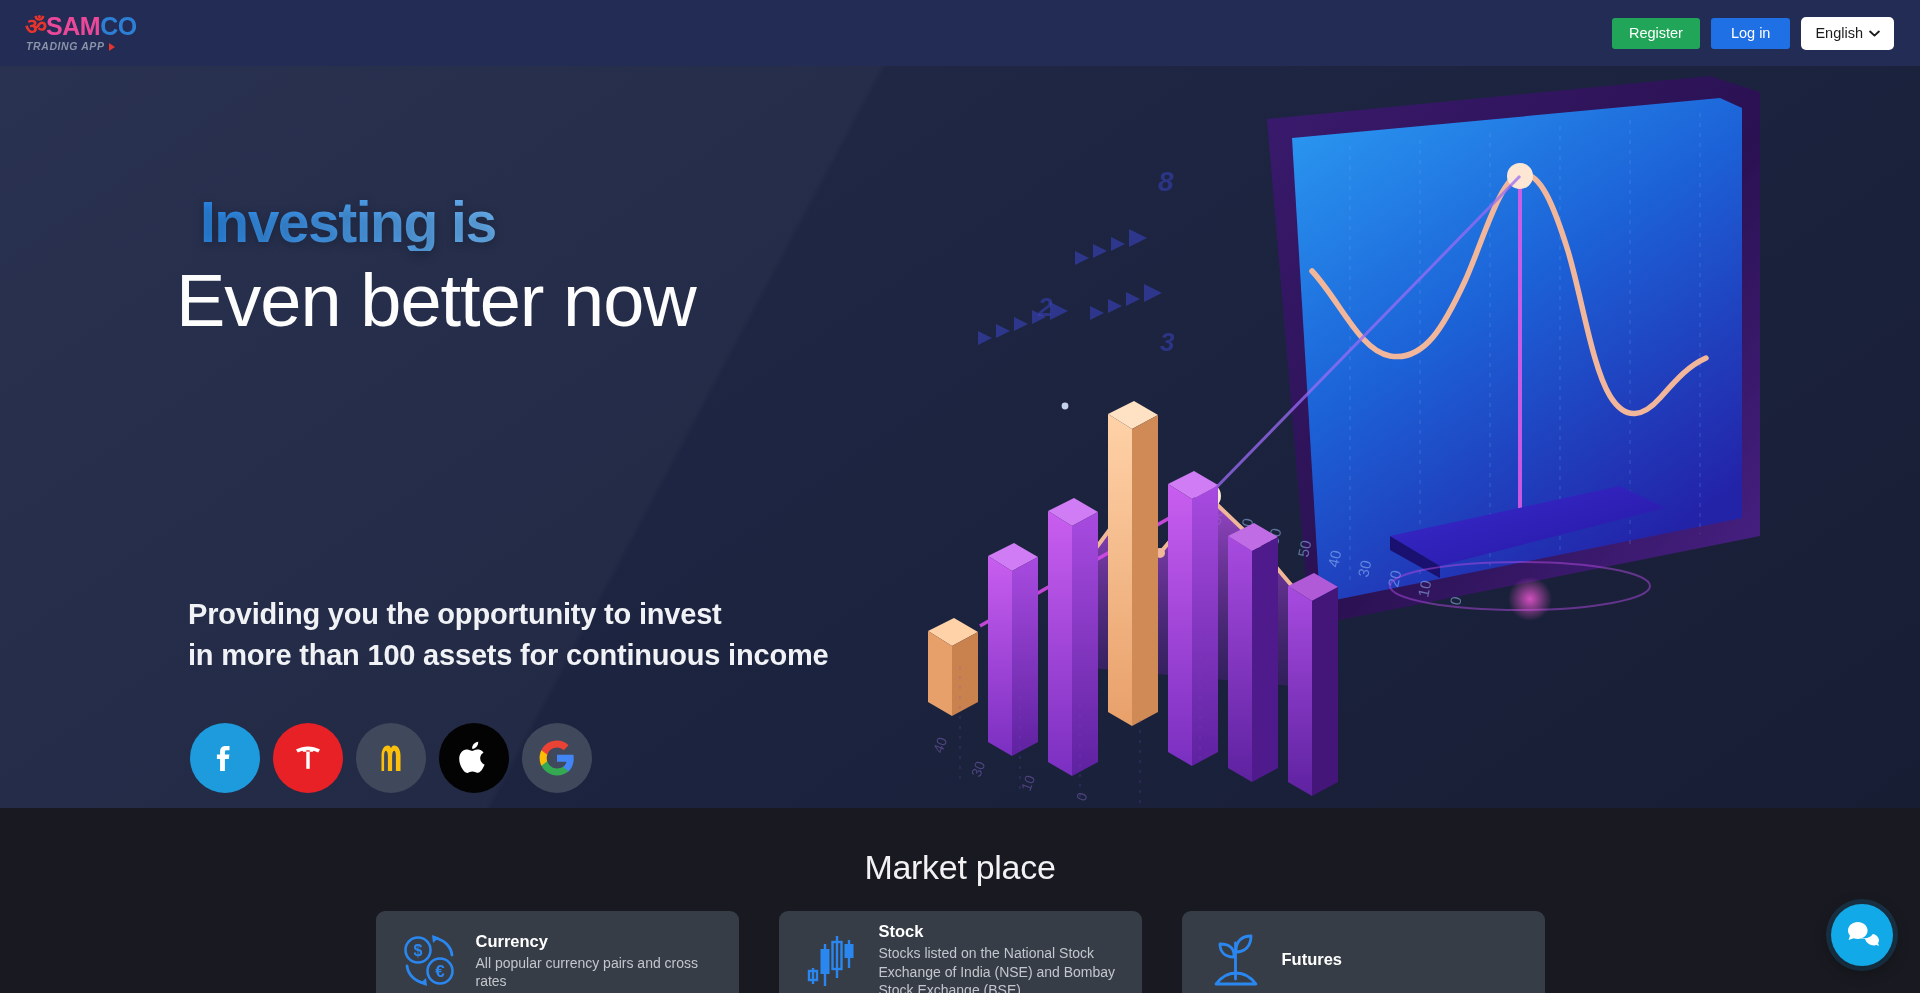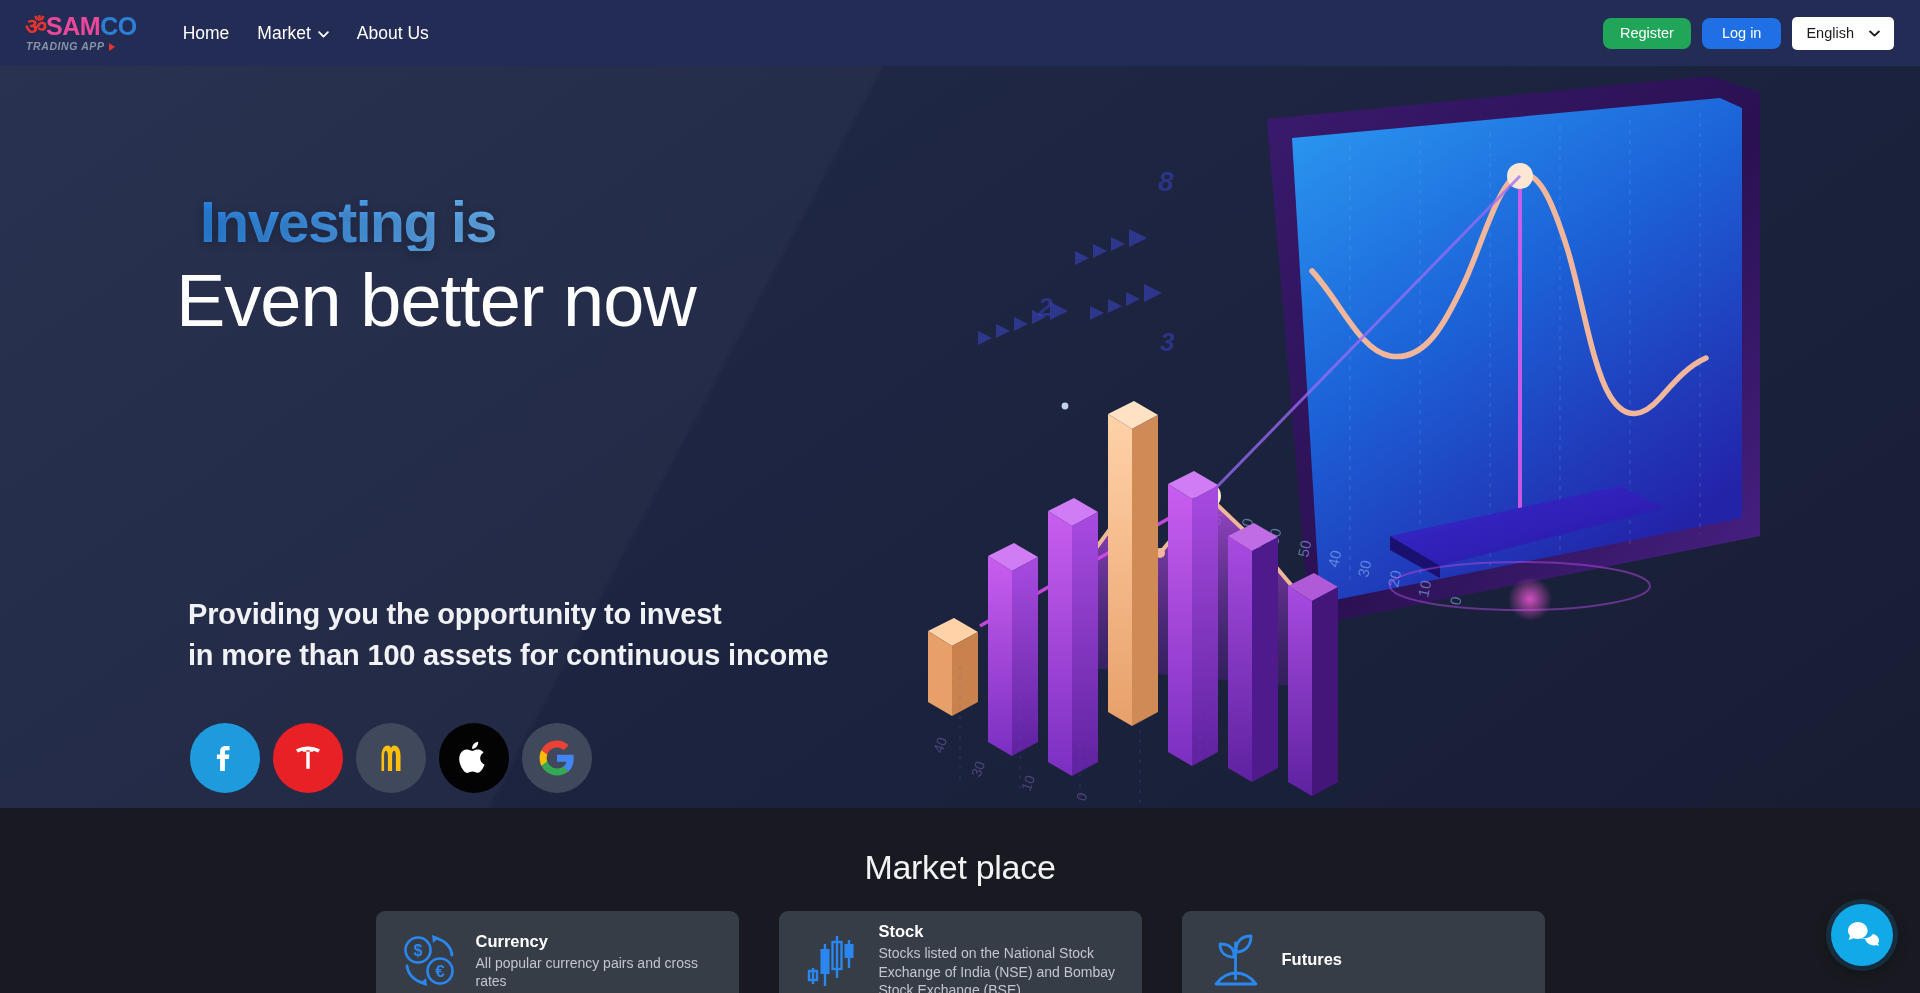--- a/index.html
+++ b/index.html
@@ -53,30 +53,30 @@
   }
   .chev {
     width: 11px; height: 7px; display: inline-block;
     position: relative; top: 1px;
   }
   .nav-right {
     margin-left: auto; margin-right: 26px;
     display: flex; align-items: center; gap: 11px;
   }
   .btn {
-    border: none; border-radius: 8px;
+    border: none; border-radius: 3px;
     font-size: 14.5px; cursor: pointer;
     font-family: "Liberation Sans", sans-serif;
     display: flex; align-items: center; justify-content: center;
   }
   .btn-register { background: #21a558; color: #fff; height: 31px; padding: 0 17px; }
   .btn-login    { background: #1f6fe5; color: #fff; height: 31px; padding: 0 20px; text-align: right; }
   .btn-lang {
     background: #ffffff; color: #1c1c1c; height: 33px;
-    padding: 0 14px; gap: 15px; border-radius: 5px;
+    padding: 0 14px; gap: 6px; border-radius: 5px;
     font-size: 14.5px;
   }
 
   
   .hero {
     position: absolute; top: 66px; left: 0;
     width: 1920px; height: 742px;
     background:
       linear-gradient(118deg, rgba(255,255,255,0.028) 0%, rgba(255,255,255,0.028) 38%, rgba(0,0,0,0) 38.3%),
       linear-gradient(145deg, #232c4b 0%, #1d2542 42%, #171d33 100%);
@@ -176,34 +176,20 @@
       <span class="logo-mark">ॐ</span>
       <span class="logo-sam">SAM</span>
       <span class="logo-co">CO</span>
     </div>
     <div class="logo-row2">
       <span class="logo-tag">TRADING APP</span>
       <span class="logo-arrow"></span>
     </div>
   </div>
 
-  <div class="nav-links">
-    <div class="nav-link">
-      <span>Home</span>
-    </div>
-    <div class="nav-link">
-      <span>Market</span>
-      <svg class="chev" viewBox="0 0 12 8">
-        <path d="M1 1.4 L6 6.4 L11 1.4" stroke="#ffffff" stroke-width="2.1" fill="none" stroke-linecap="round" stroke-linejoin="round"></path>
-      </svg>
-    </div>
-    <div class="nav-link">
-      <span>About Us</span>
-    </div>
-  </div>
 
   <div class="nav-right">
     <button class="btn btn-register">Register</button>
     <button class="btn btn-login">Log in</button>
     <button class="btn btn-lang">
       <span>English</span>
       <svg width="11" height="7" viewBox="0 0 12 8">
         <path d="M1 1.8 L6 6.4 L11 1.8" stroke="#1c1c1c" stroke-width="2.2" fill="none" stroke-linecap="round" stroke-linejoin="round"></path>
       </svg>
     </button>

